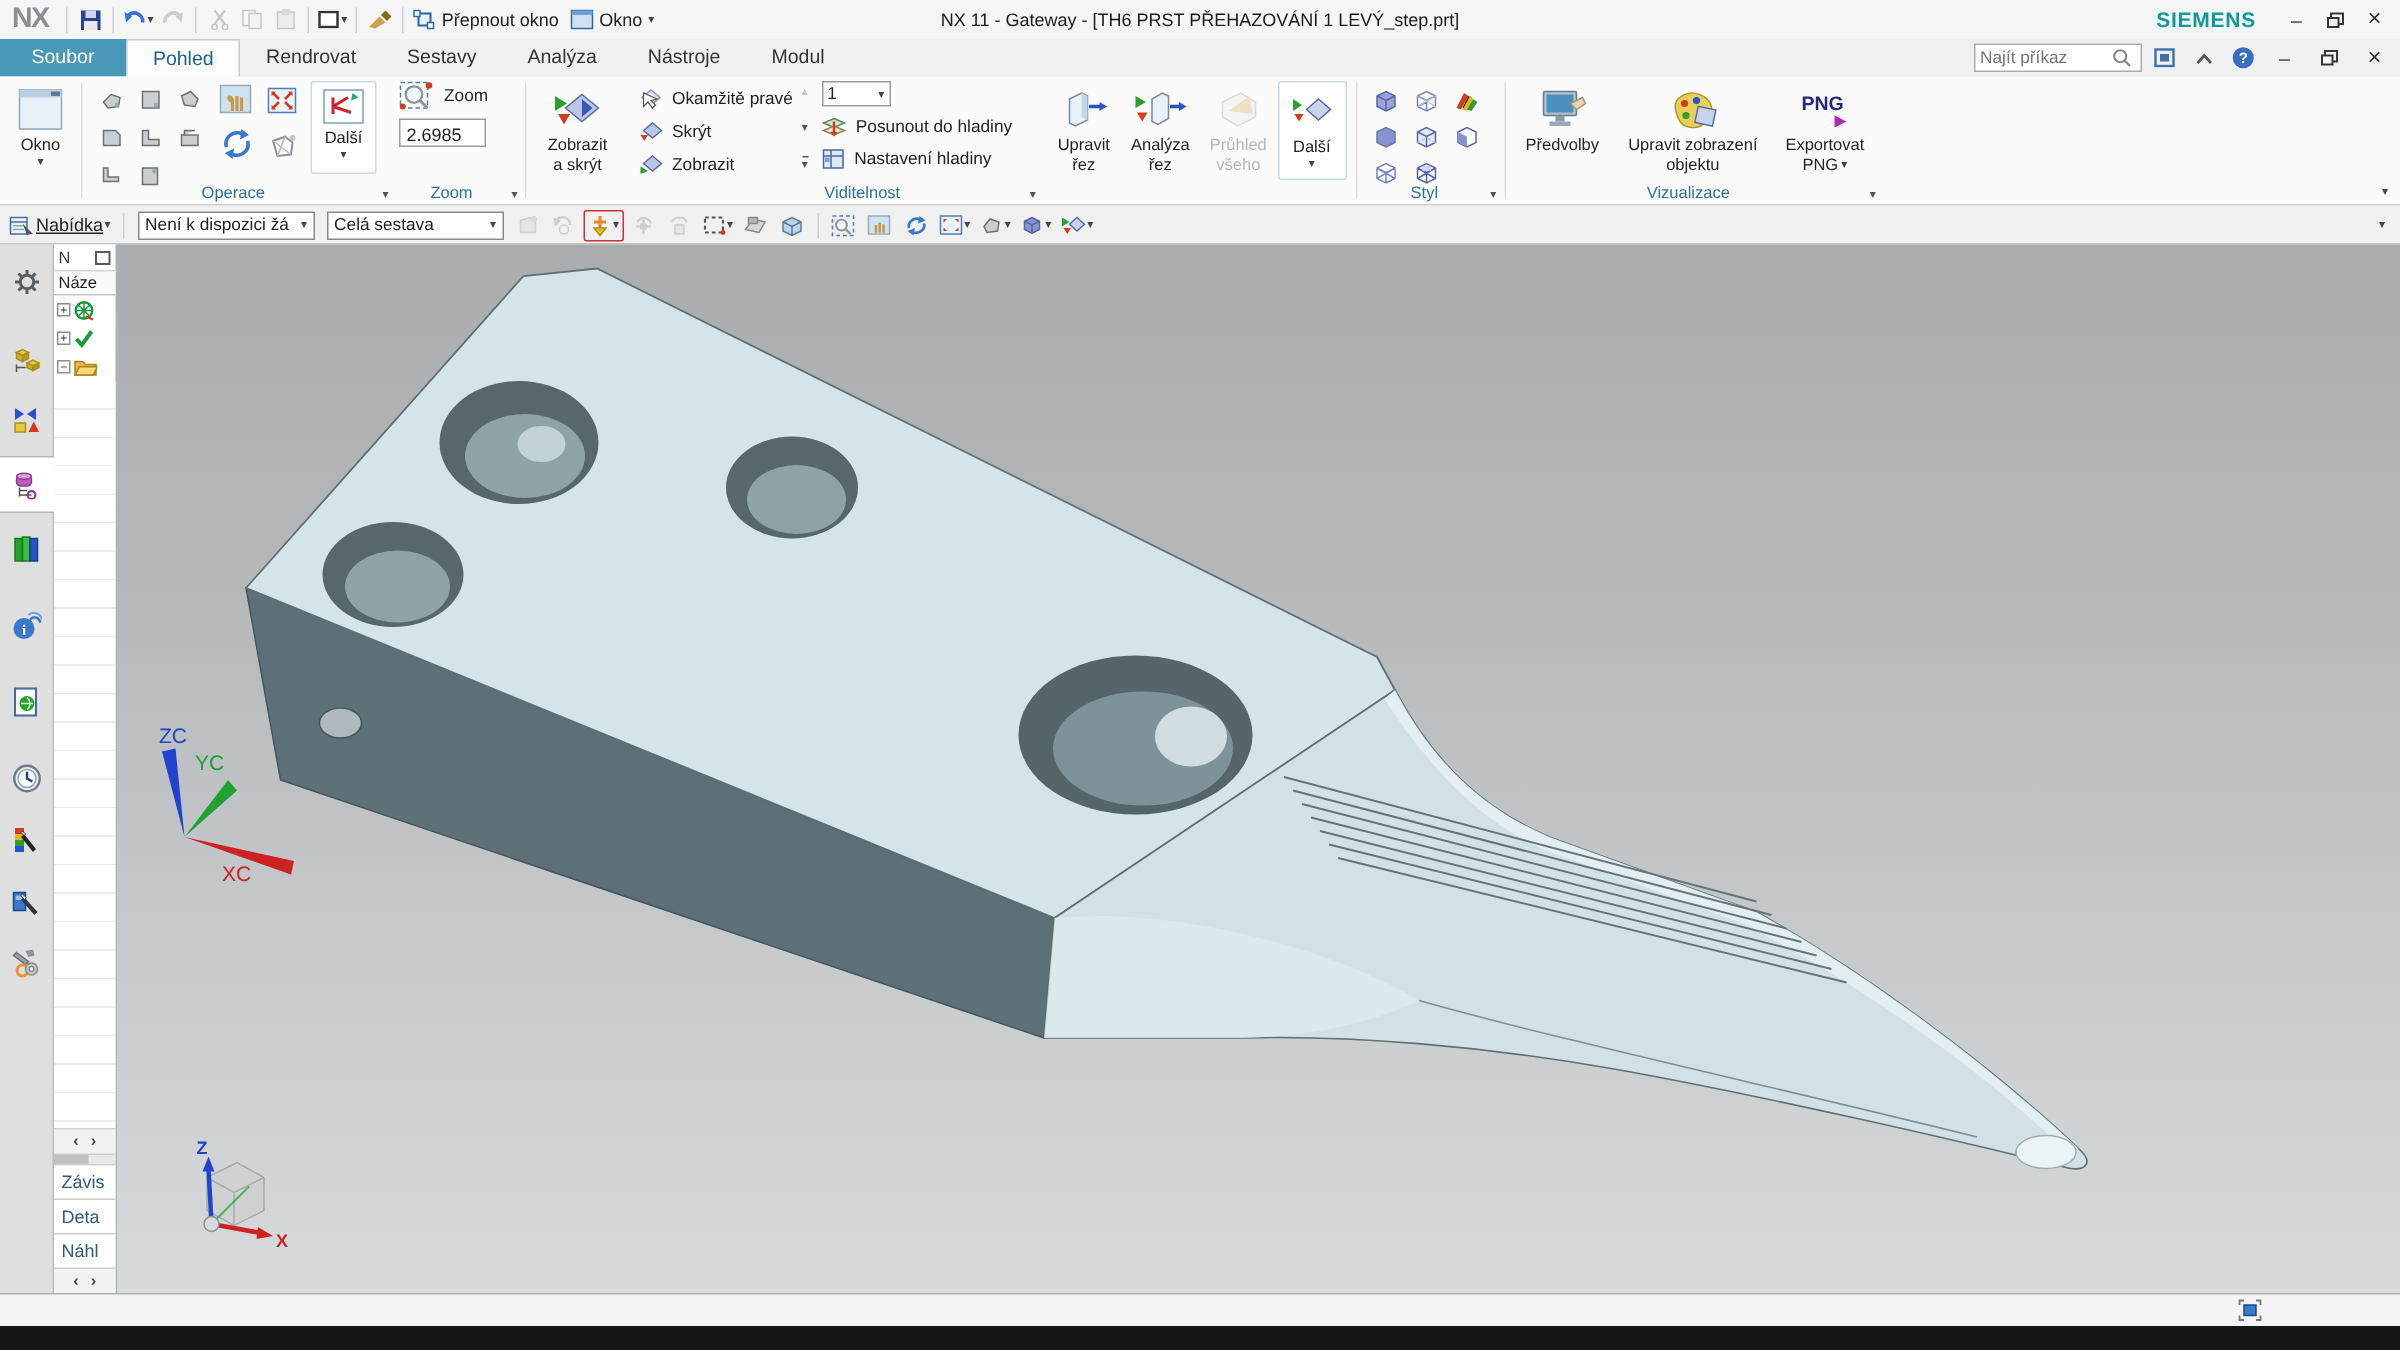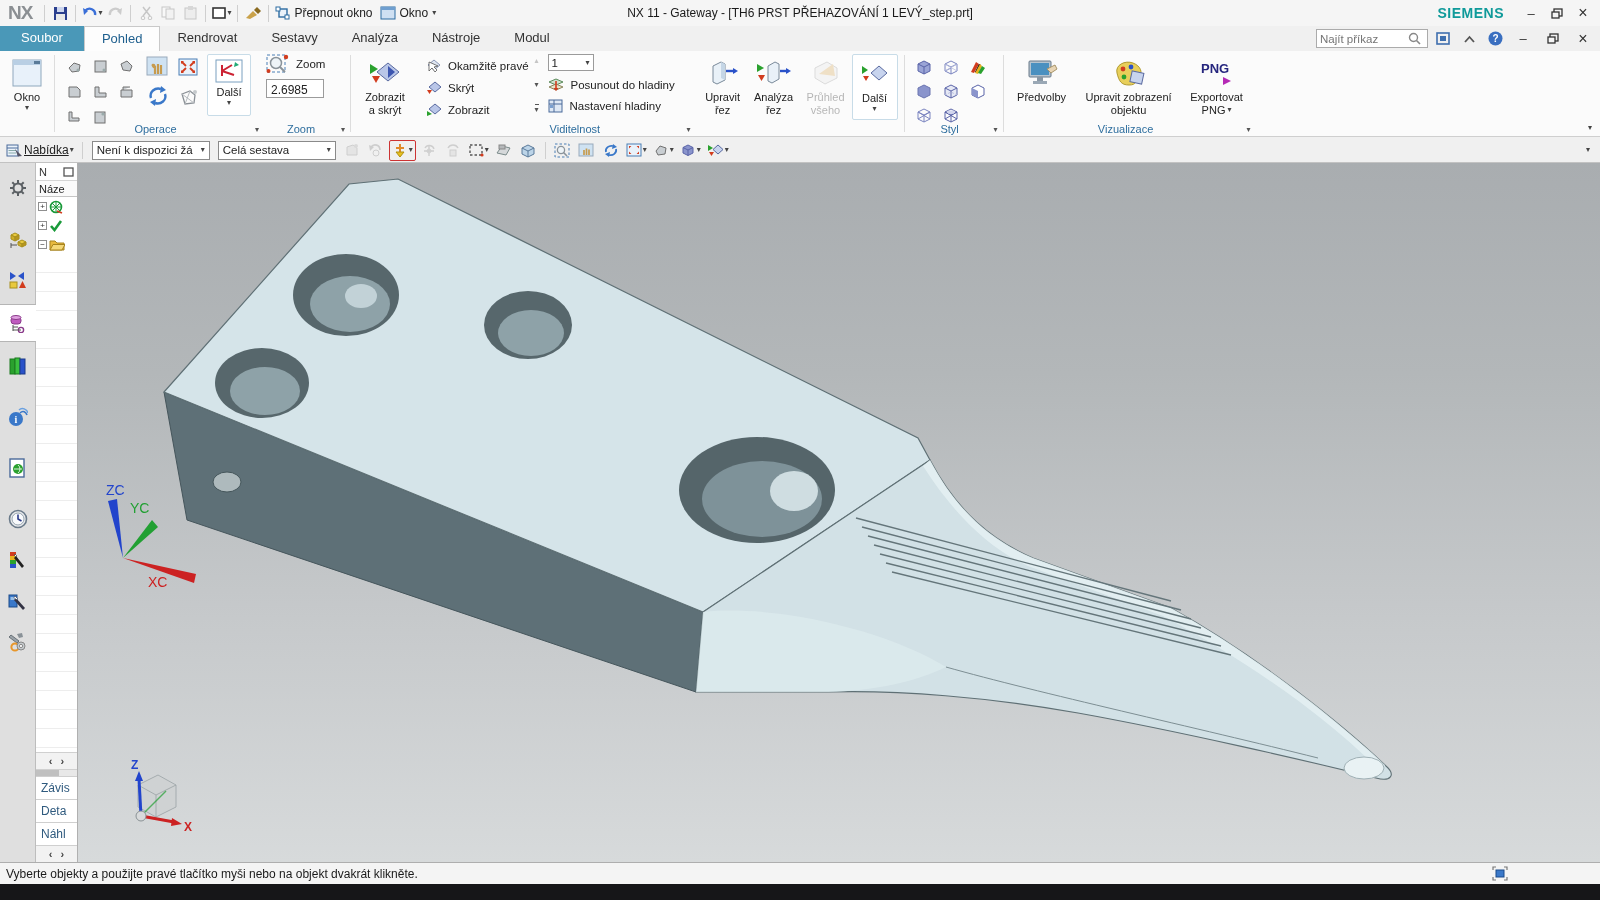--- a/index.html
+++ b/index.html
@@ -933,21 +933,20 @@
           <polygon points="104,661 94,655 93,663" fill="#cc2222"></polygon>
           <circle cx="63" cy="653" r="5" fill="#d8dadb" stroke="#8a9295"></circle>
           <text x="53" y="606" fill="#2244cc">Z</text>
           <text x="106" y="668" fill="#cc2222">X</text>
         </g>
       </svg>
     </div>
   </div>
 
   <div class="statusbar">
-    <span>Vyberte objekty a použijte pravé tlačítko myši nebo na objekt dvakrát klikněte.</span>
     <span class="status-right ticon">
       <svg width="16" height="15" viewBox="0 0 16 15">
           <path d="M1,4 L1,1 L4,1 M12,1 L15,1 L15,4 M15,11 L15,14 L12,14 M4,14 L1,14 L1,11" fill="none" stroke="#777" stroke-width="1.2"></path>
           <rect x="4" y="4" width="8" height="7" fill="#3a78c9" stroke="#1a4a8a"></rect>
         </svg>
     </span>
   </div>
   <div class="bottomstrip"></div>
 
 </div>

